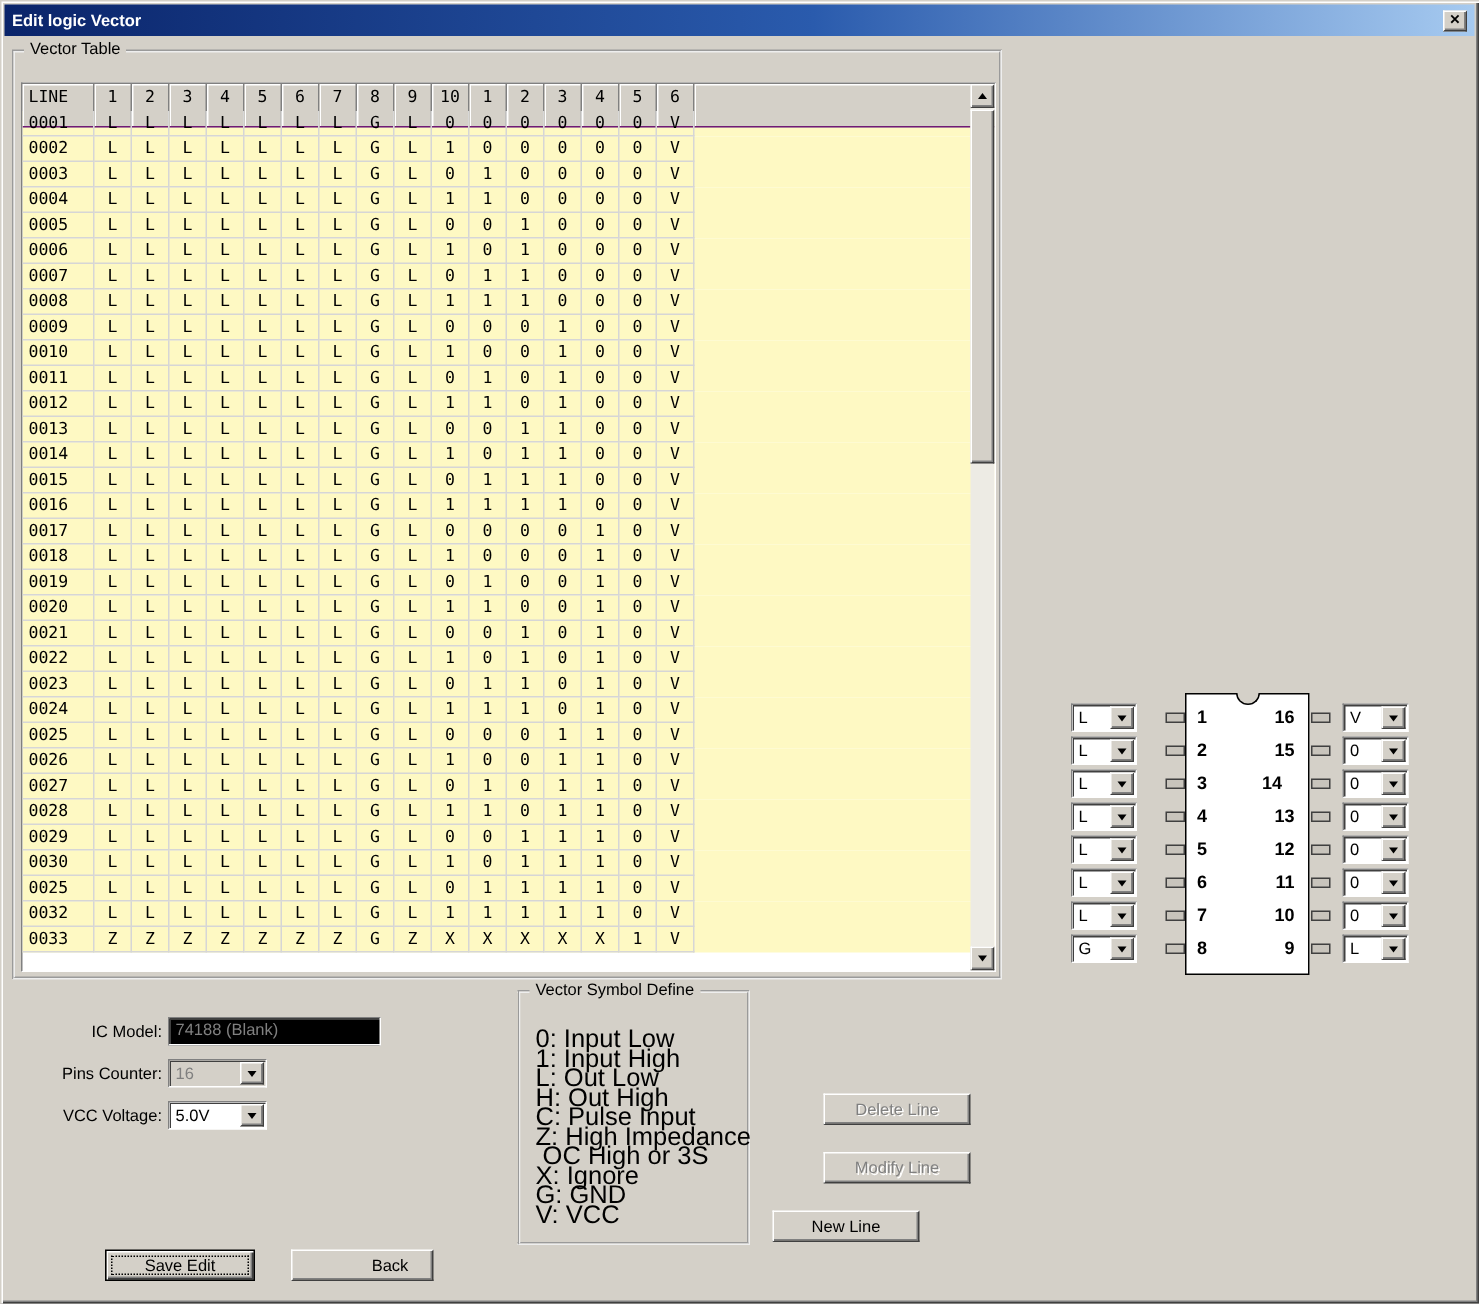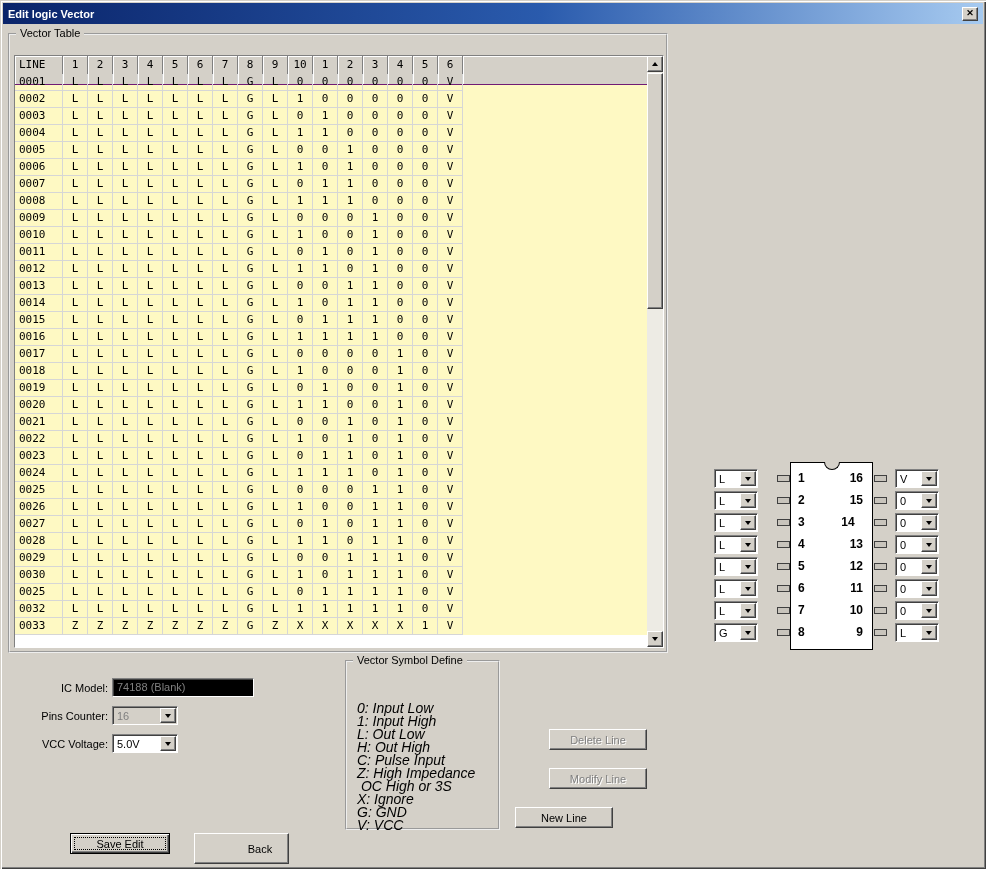--- a/index.html
+++ b/index.html
@@ -94,21 +94,21 @@
   .combo.disabled .combo-value{color:#808080;}
   .combo-btn{
     position:absolute;right:1px;top:1px;width:16px;height:15px;background:#d4d0c8;
     border:1px solid;border-color:#ffffff #404040 #404040 #ffffff;
     box-shadow:inset -1px -1px 0 #808080;
     display:flex;align-items:center;justify-content:center;
   }
   .label{position:absolute;font-size:11px;}
   .label.right{text-align:right;}
   
-  .symbol-lines{position:absolute;left:10px;top:40px;line-height:13px;white-space:pre;font-size:14px;font-style:italic;}
+  .symbol-lines{position:absolute;left:10px;top:24px;line-height:13px;white-space:pre;font-size:17px;}
   
   .chip-body{position:absolute;left:790px;top:462px;width:83px;height:188px;background:#ffffff;border:1px solid #000000;}
   .chip-notch{
     position:absolute;left:50%;top:-1px;transform:translateX(-50%);
     width:16px;height:8px;background:#d4d0c8;border:1px solid #000;border-top:none;
     border-radius:0 0 9px 9px;
   }
   .pin-num{position:absolute;font-size:12px;font-weight:bold;height:15px;line-height:15px;}
   .pin-pad{position:absolute;width:13px;height:7px;background:#c8c4bc;border:1px solid #404040;}
 </style>
@@ -811,21 +811,21 @@
   <div class="groupbox" style="left:345px;top:660px;width:155px;height:170px;">
     <span class="group-label">Vector Symbol Define</span>
     <div class="symbol-lines"><div class="symbol-line">0: Input Low</div><div class="symbol-line">1: Input High</div><div class="symbol-line">L: Out Low</div><div class="symbol-line">H: Out High</div><div class="symbol-line">C: Pulse Input</div><div class="symbol-line">Z: High Impedance</div><div class="symbol-line"> OC High or 3S</div><div class="symbol-line">X: Ignore</div><div class="symbol-line">G: GND</div><div class="symbol-line">V: VCC</div></div>
   </div>
 
   <div class="btn disabled" style="left:515px;top:729px;width:98px;height:21px;">Delete Line</div>
   <div class="btn disabled" style="left:515px;top:768px;width:98px;height:21px;text-align:right;">Modify Line</div>
   <div class="btn" style="left:515px;top:807px;width:98px;height:21px;">New Line</div>
 
   <div class="btn default" style="left:70px;top:833px;width:100px;height:21px;">Save Edit</div>
-  <div class="btn" style="left:194px;top:833px;width:95px;height:31px;padding-left:37px;">Back</div>
+  <div class="btn" style="left:194px;top:833px;width:95px;height:21px;padding-left:37px;">Back</div>
 
 
   <div class="chip-body">
     <div class="chip-notch"></div>
   </div>
   <div id="pins-host">
       <div class="sunken combo" style="left: 714px; top: 469px; width: 44px;">
         <span class="combo-value">L</span>
         <span class="combo-btn">
           <span class="tri-down"></span>

